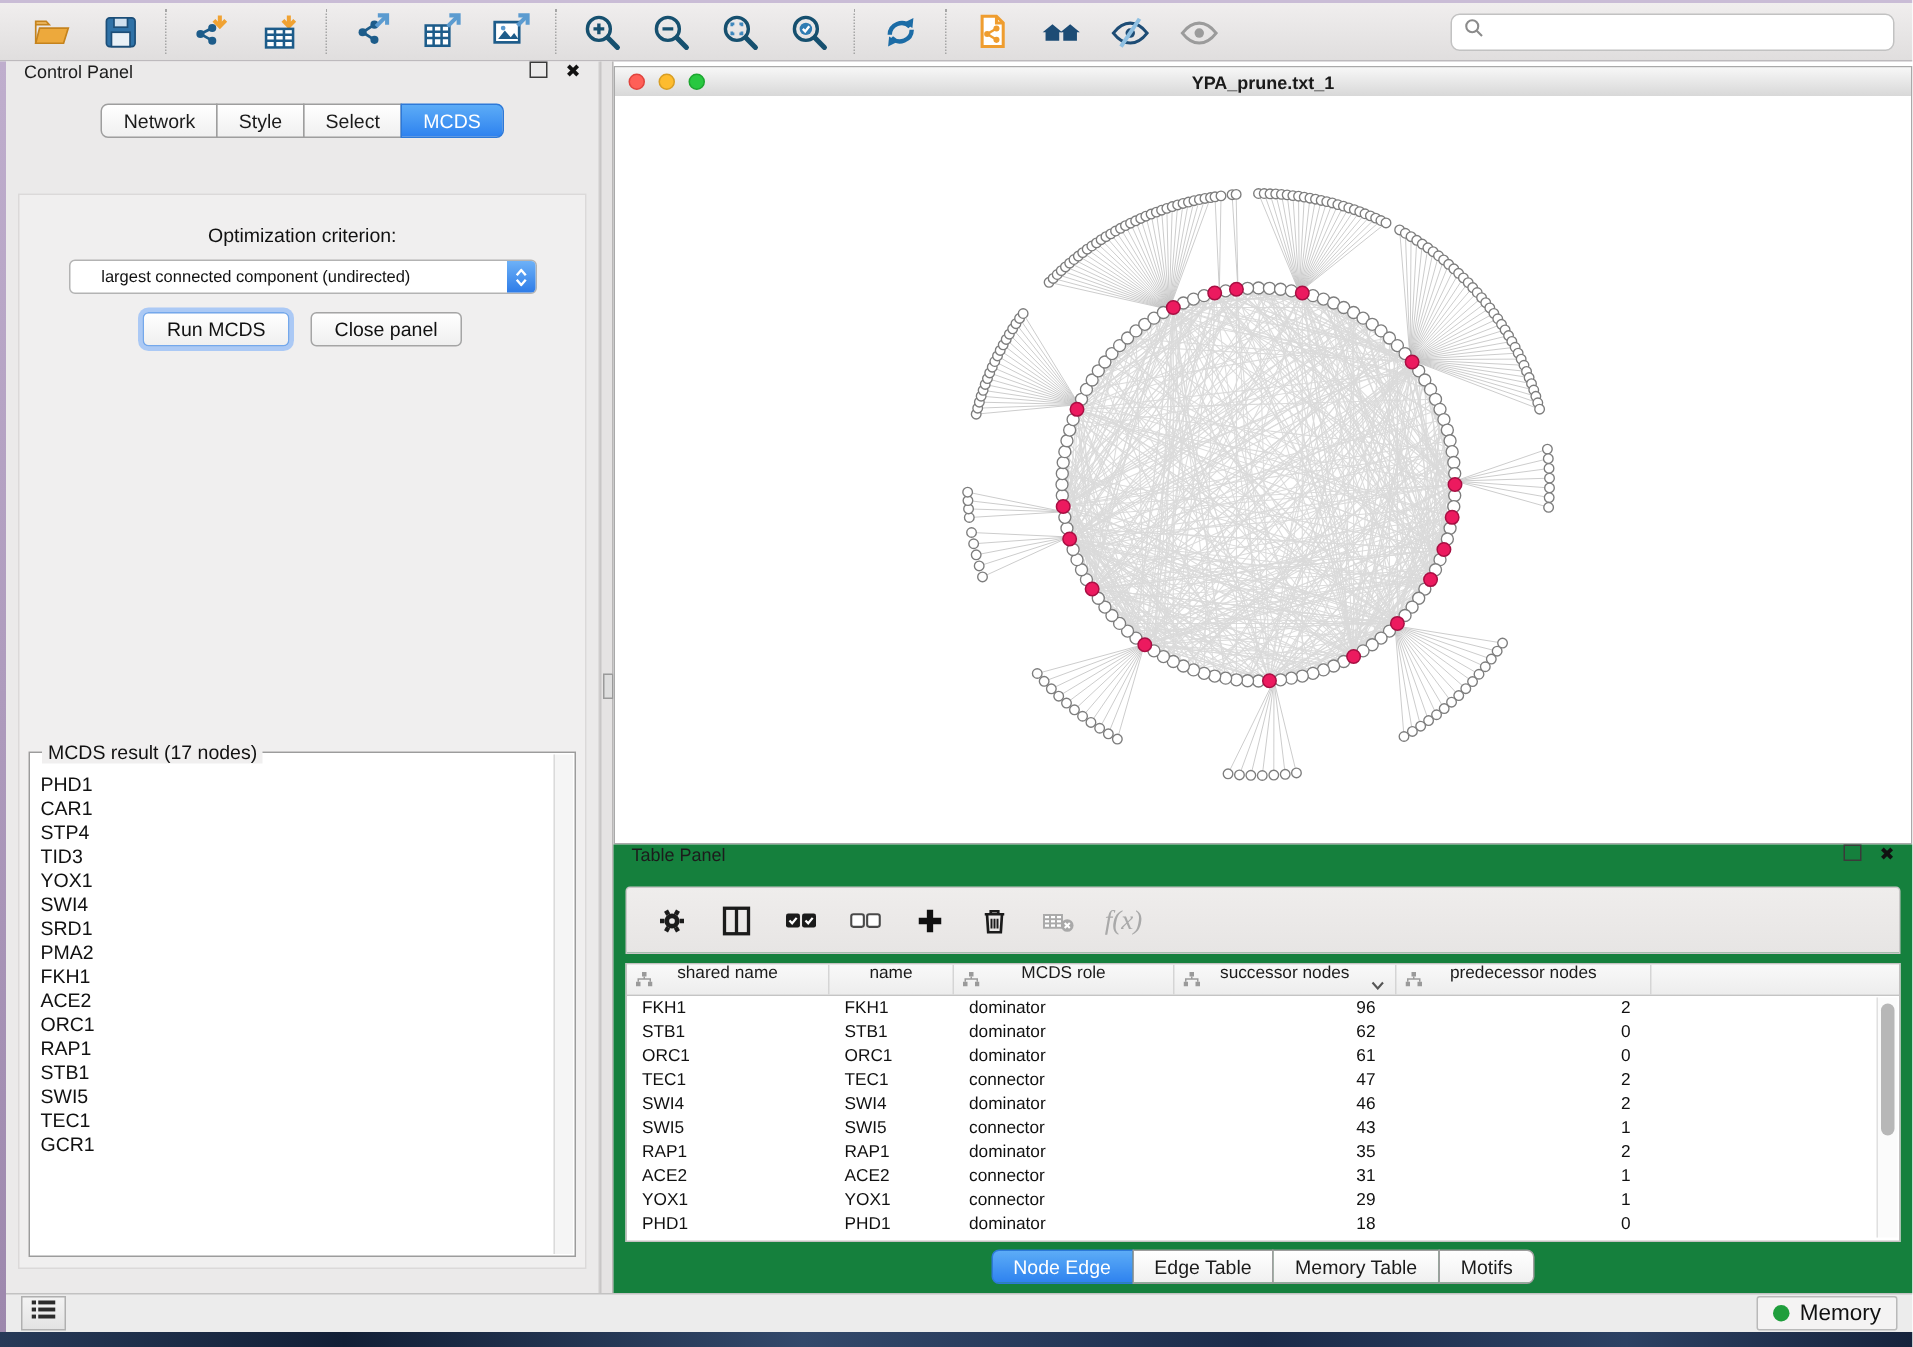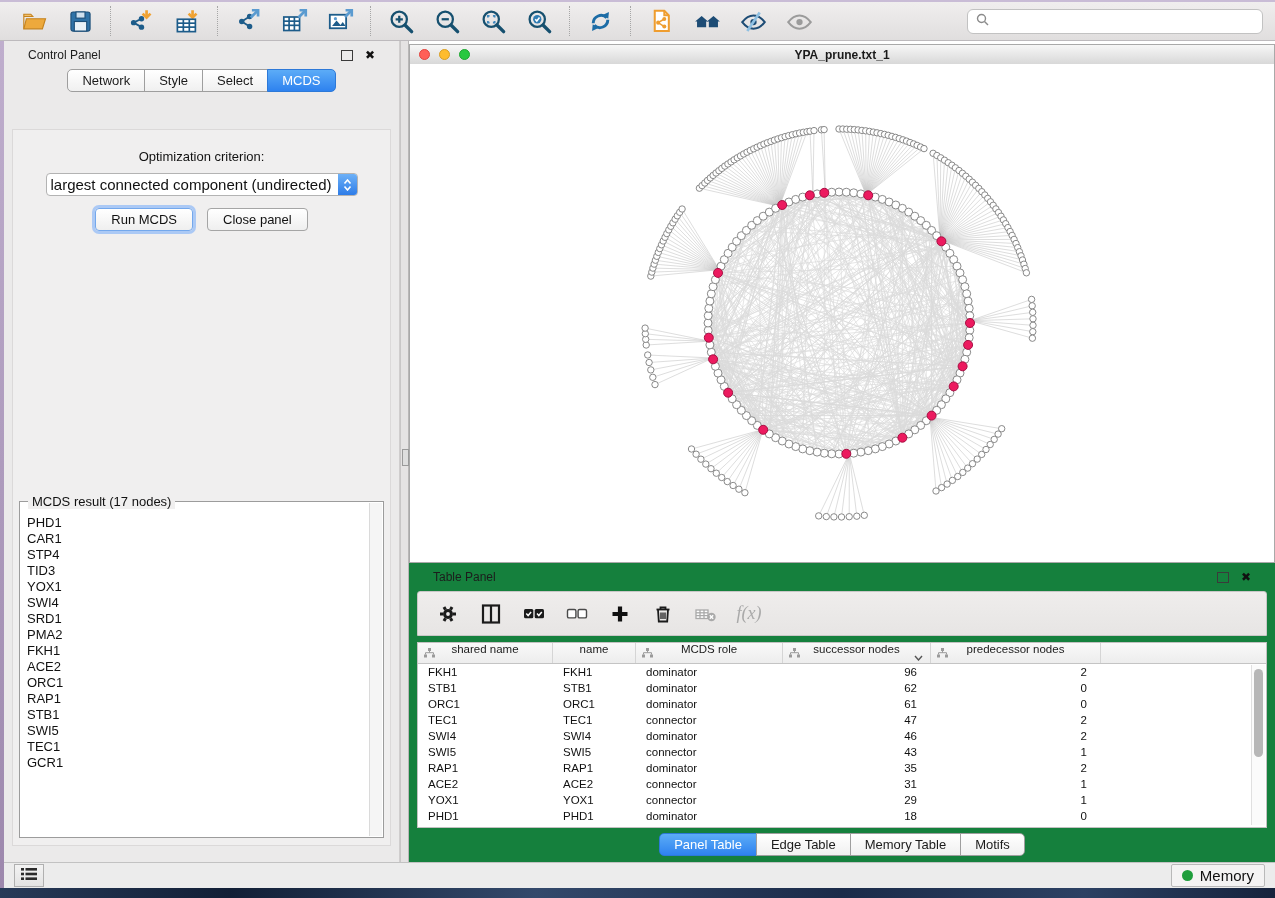--- a/index.html
+++ b/index.html
@@ -18,35 +18,35 @@
     border:1px solid #c2c2c2;border-radius:6px;display:flex;align-items:center;padding-left:8px;gap:6px;}
   #search-input{border:none;outline:none;flex:1;font-size:12px;height:18px;background:transparent;}
   
   #left-strip{position:absolute;left:0;top:41px;width:4px;height:847px;
     background:linear-gradient(#bfaecd,#9d88ad);}
   #wallpaper{position:absolute;left:0;top:888px;width:100%;height:10px;
     background:linear-gradient(90deg,#273a58,#121f36 18%,#33496b 42%,#1b2b49 66%,#2c4163 85%,#16233c);}
   
   #control-panel{position:absolute;left:4px;top:41px;width:396px;height:821px;background:#ebeaea;
     box-sizing:border-box;border-right:1px solid #cfcdcd;}
-  .panel-titlebar{height:28px;display:flex;align-items:center;padding:0 24px;font-size:12px;color:#1c1c1c;}
+  .panel-titlebar{height:28px;display:flex;align-items:flex-start;padding:0 12px;font-size:12px;color:#1c1c1c;}
   .panel-titlebar .spacer{flex:1;}
   .float-btn{width:10px;height:9px;border:1.5px solid #3a3a3a;margin-right:12px;cursor:default;}
   .close-btn{font-size:12px;font-weight:bold;color:#111;cursor:default;line-height:1;}
   .seg-tabs{display:flex;justify-content:center;}
   .seg-tab{padding:3px 14px;font-size:13px;color:#1b1b1b;background:linear-gradient(#ffffff,#f0f0f0);
     border:1px solid #9e9e9e;margin-left:-1px;cursor:default;white-space:nowrap;}
   .seg-tab:first-child{border-radius:5px 0 0 5px;margin-left:0;}
   .seg-tab:last-child{border-radius:0 5px 5px 0;}
   .seg-tab.active{background:linear-gradient(#5cacf7,#2e82ef);border-color:#2d79d8;color:#fff;}
   #cp-content{position:absolute;left:8px;right:8px;top:88px;bottom:16px;background:#f0efef;
     border:1px solid #dbd9d9;}
   #opt-label{text-align:center;margin-top:19px;font-size:13px;color:#111;}
   #criterion-select{width:312px;height:23px;margin:9px auto 0;background:#fff;border:1px solid #b3b3b3;
-    border-radius:4px;display:flex;align-items:center;box-sizing:border-box;padding-left:4px;font-size:15px;color:#111;justify-content:flex-end;}
+    border-radius:4px;display:flex;align-items:center;box-sizing:border-box;padding-left:21px;font-size:11px;color:#111;justify-content:flex-end;}
   #criterion-select .sel-text{flex:1;}
   .stepper{width:19px;height:21px;border-radius:0 3px 3px 0;background:linear-gradient(#6db1f7,#2e7ce8);
     display:flex;align-items:center;justify-content:center;}
   #cp-buttons{display:flex;justify-content:center;gap:14px;margin-top:12px;}
   .cp-btn{height:23px;padding:0 15px;font-size:13px;color:#111;background:linear-gradient(#ffffff,#efefef);
     border:1px solid #a5a5a5;border-radius:4px;cursor:default;font-family:inherit;}
   .cp-btn.focused{border-color:#74a8ec;box-shadow:0 0 0 3px rgba(115,170,250,.55);}
   #result-box{position:absolute;left:6px;right:6px;top:371px;bottom:7px;border:1px solid #9c9c9c;
     background:#fff;}
   #result-legend{position:absolute;top:-8px;left:8px;background:#f0efef;padding:0 4px;font-size:13px;color:#111;}
@@ -1626,21 +1626,21 @@
             <div class="t-cell r">18</div>
             <div class="t-cell r">0</div>
             <div class="t-cell"></div>
           </div>
         </div>
       <div id="tbl-scrollbar">
           <div id="tbl-thumb"></div>
         </div>
     </div>
     <div id="tp-tabs" class="seg-tabs">
-        <div class="seg-tab active">Panel Table</div>
+        <div class="seg-tab active">Node Edge</div>
         <div class="seg-tab">Edge Table</div>
         <div class="seg-tab">Memory Table</div>
         <div class="seg-tab">Motifs</div>
       </div>
   </div>
 
   <div id="status-bar">
     <div id="list-btn">
       <span><svg width="16" height="14" viewBox="0 0 16 14">
             <g fill="#2b2b2b">

